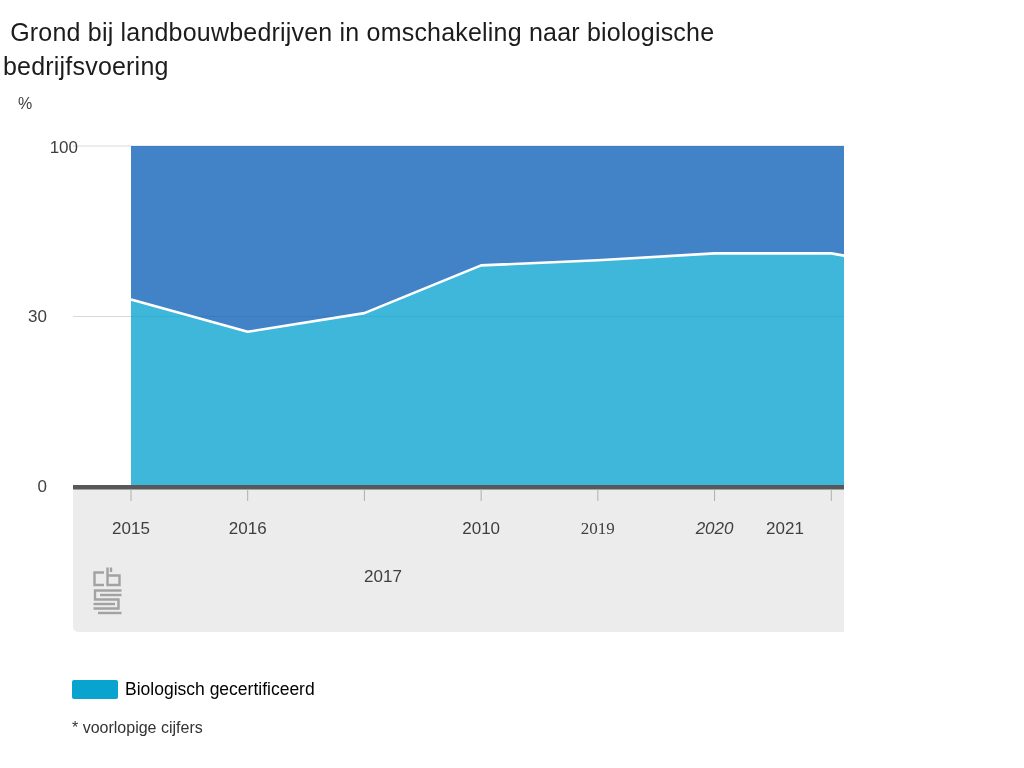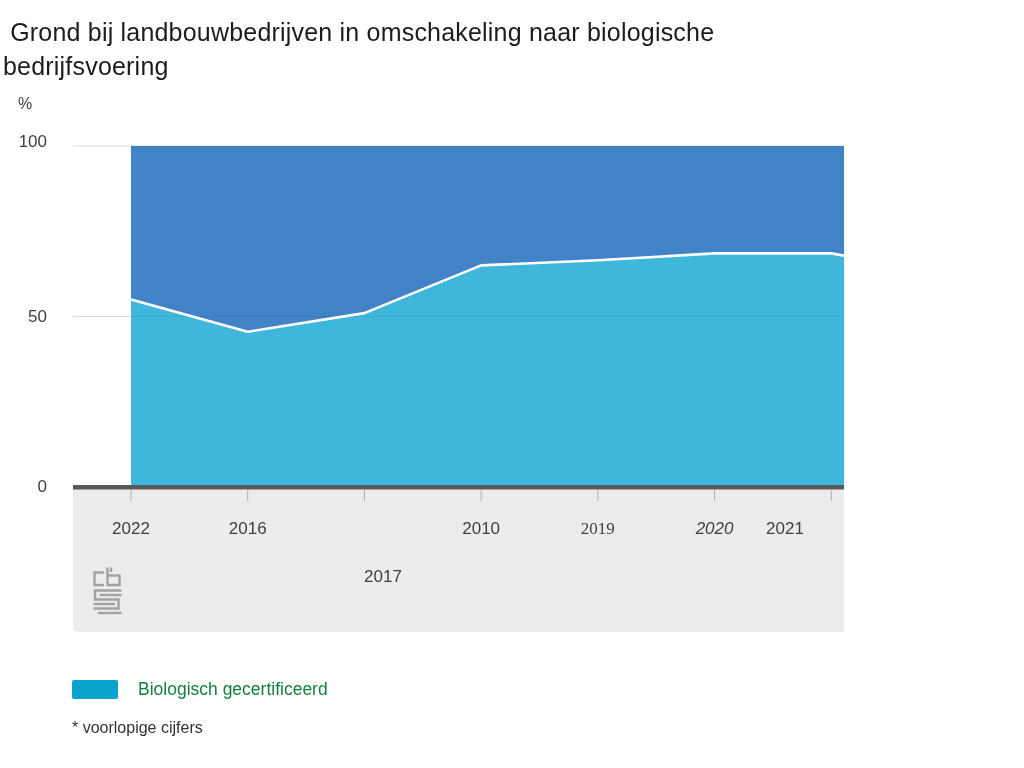--- a/index.html
+++ b/index.html
@@ -33,21 +33,21 @@
     font-size:17px;color:#3f3f3f;line-height:20px;
   }
   .cbs-logo{position:absolute;left:90px;top:566px;}
   .legend{position:absolute;left:0;top:679px;width:1024px;height:22px;}
   .legend-item{position:absolute;display:flex;align-items:center;}
   .legend-item .swatch{
     display:inline-block;width:46px;height:19px;border-radius:2px;
     flex:0 0 auto;
   }
   .legend-item .lg-label{
-    margin-left:20px;font-size:17.5px;color:#15803d;white-space:nowrap;
+    margin-left:7px;font-size:17.5px;color:#000000;white-space:nowrap;
   }
   .legend-item-1{left:72px;}
   .legend-item-2{left:396px;}
   .footnote{
     position:absolute;left:72px;top:719px;
     font-size:16px;color:#333333;
   }
 </style>
 </head>
 <body>
@@ -72,25 +72,25 @@
         <line x1="247.71428571428572" y1="489" x2="247.71428571428572" y2="501" stroke="#aeaeae" stroke-width="1"></line>
         <line x1="364.42857142857144" y1="489" x2="364.42857142857144" y2="501" stroke="#aeaeae" stroke-width="1"></line>
         <line x1="481.1428571428571" y1="489" x2="481.1428571428571" y2="501" stroke="#aeaeae" stroke-width="1"></line>
         <line x1="597.8571428571429" y1="489" x2="597.8571428571429" y2="501" stroke="#aeaeae" stroke-width="1"></line>
         <line x1="714.5714285714286" y1="489" x2="714.5714285714286" y2="501" stroke="#aeaeae" stroke-width="1"></line>
         <line x1="831.2857142857142" y1="489" x2="831.2857142857142" y2="501" stroke="#aeaeae" stroke-width="1"></line>
         <line x1="948" y1="489" x2="948" y2="501" stroke="#aeaeae" stroke-width="1"></line>
       </svg>
     <div id="ylabels">
         <div class="ylab" style="top: 477px;">0</div>
-        <div class="ylab" style="top: 306.5px;">50</div>
-        <div class="ylab" style="top: 132px;">100</div>
+        <div class="ylab" style="top: 306.5px;">30</div>
+        <div class="ylab" style="top: 138px; padding-left: 31px;">100</div>
       </div>
     <div id="xlabels">
-        <div class="xlab" style="left: 131px;">2022</div>
+        <div class="xlab" style="left: 131px;">2015</div>
         <div class="xlab" style="left: 247.714px;">2016</div>
         <div class="xlab" style="left: 383px; margin-top: 48px;">2017</div>
         <div class="xlab" style="left: 481.143px;">2010</div>
         <div class="xlab" style="left: 597.857px; font-family: Liberation Serif, serif;">2019</div>
         <div class="xlab" style="left: 714.571px; font-style: italic;">2020</div>
         <div class="xlab" style="left: 785px;">2021</div>
         <div class="xlab" style="left: 948px; text-align: right;">2022*</div>
       </div>
 
     <svg class="cbs-logo" width="36" height="50" viewBox="0 0 36 50">

